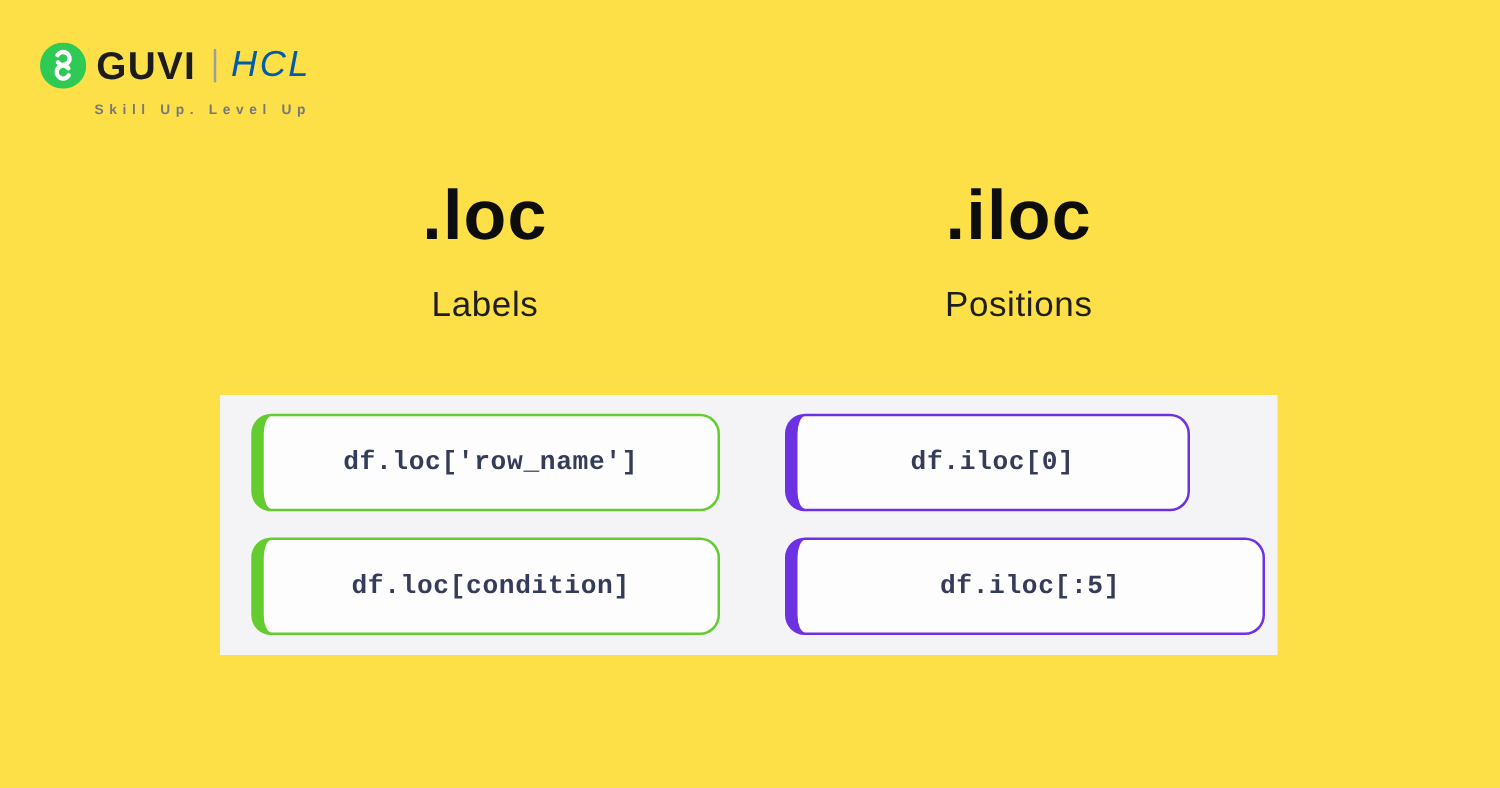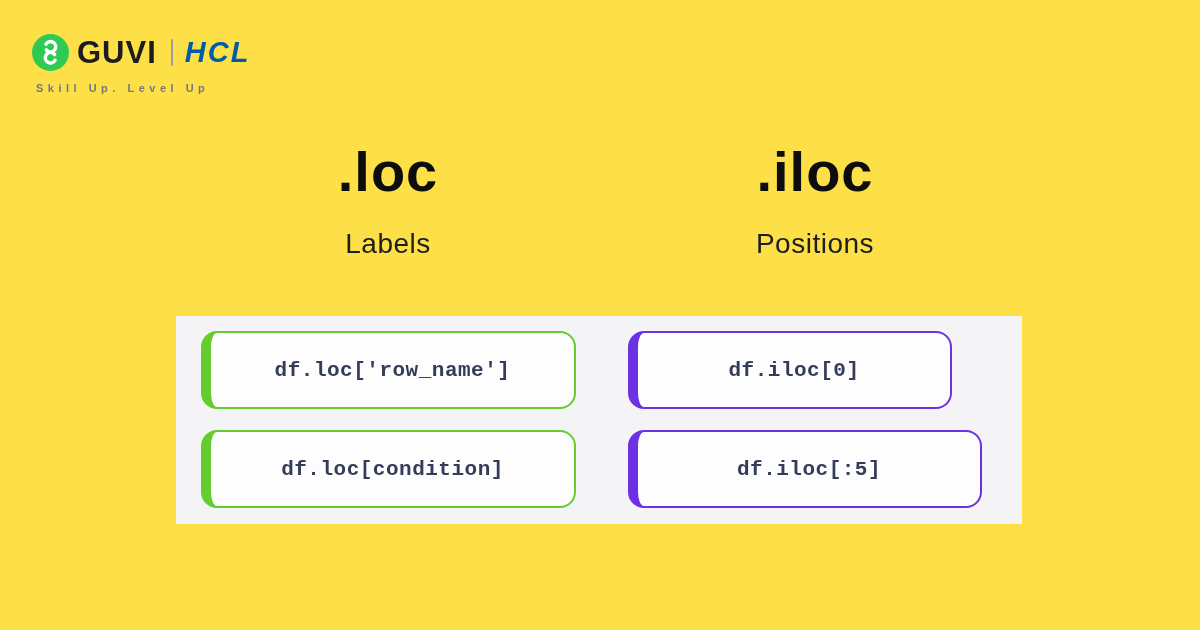--- a/index.html
+++ b/index.html
@@ -17,27 +17,27 @@
   .guvi-badge{width:37px;height:37px;display:block;}
   .guvi-text{
     font-size:31px;font-weight:bold;color:#1c1c1e;
     letter-spacing:1px;margin-left:8px;
   }
   .brand-divider{
     width:2px;height:27px;background:#9a9ea3;
     margin:0 12px 0 14px;border-radius:1px;
   }
   .hcl-text{
-    font-size:29px;font-weight:bold;font-style:italic;
+    font-size:29px;font-weight:normal;font-style:italic;
     color:var(--hcl-blue);letter-spacing:2px;
   }
   .tagline{
     margin-top:11px;margin-left:4px;
     font-size:11px;color:var(--tagline-gray);
-    letter-spacing:4.5px;font-weight:bold;
+    letter-spacing:4.5px;font-weight:bold;text-align:right;
   }
 
   
   .col-head{position:absolute;top:140px;width:424px;text-align:center;}
   .col-head.left{left:176px;}
   .col-head.right{left:603px;}
   .big-heading{
     margin:0;font-size:56px;font-weight:bold;
     color:var(--heading-text);line-height:1.15;letter-spacing:1px;
   }
@@ -63,21 +63,21 @@
   .code-box.green{--accent:var(--accent-left);}
   .code-box.purple{--accent:var(--accent-right);}
   .code-box code{
     font-family:"Liberation Mono", monospace;
     font-size:21px;font-weight:600;letter-spacing:0.5px;
     color:var(--code-text);
   }
   .pos-l1{left:201px;top:331px;width:375px;}
   .pos-l2{left:201px;top:430px;width:375px;}
   .pos-r1{left:628px;top:331px;width:324px;}
-  .pos-r2{left:628px;top:430px;width:354px;}
+  .pos-r2{left:628px;top:430px;width:384px;}
 </style>
 </head>
 <body>
 
 <div class="canvas">
 
   <header class="brand">
     <div class="brand-row">
       <span class="guvi-badge">
         <svg width="37" height="37" viewBox="0 0 40 40" aria-hidden="true">

